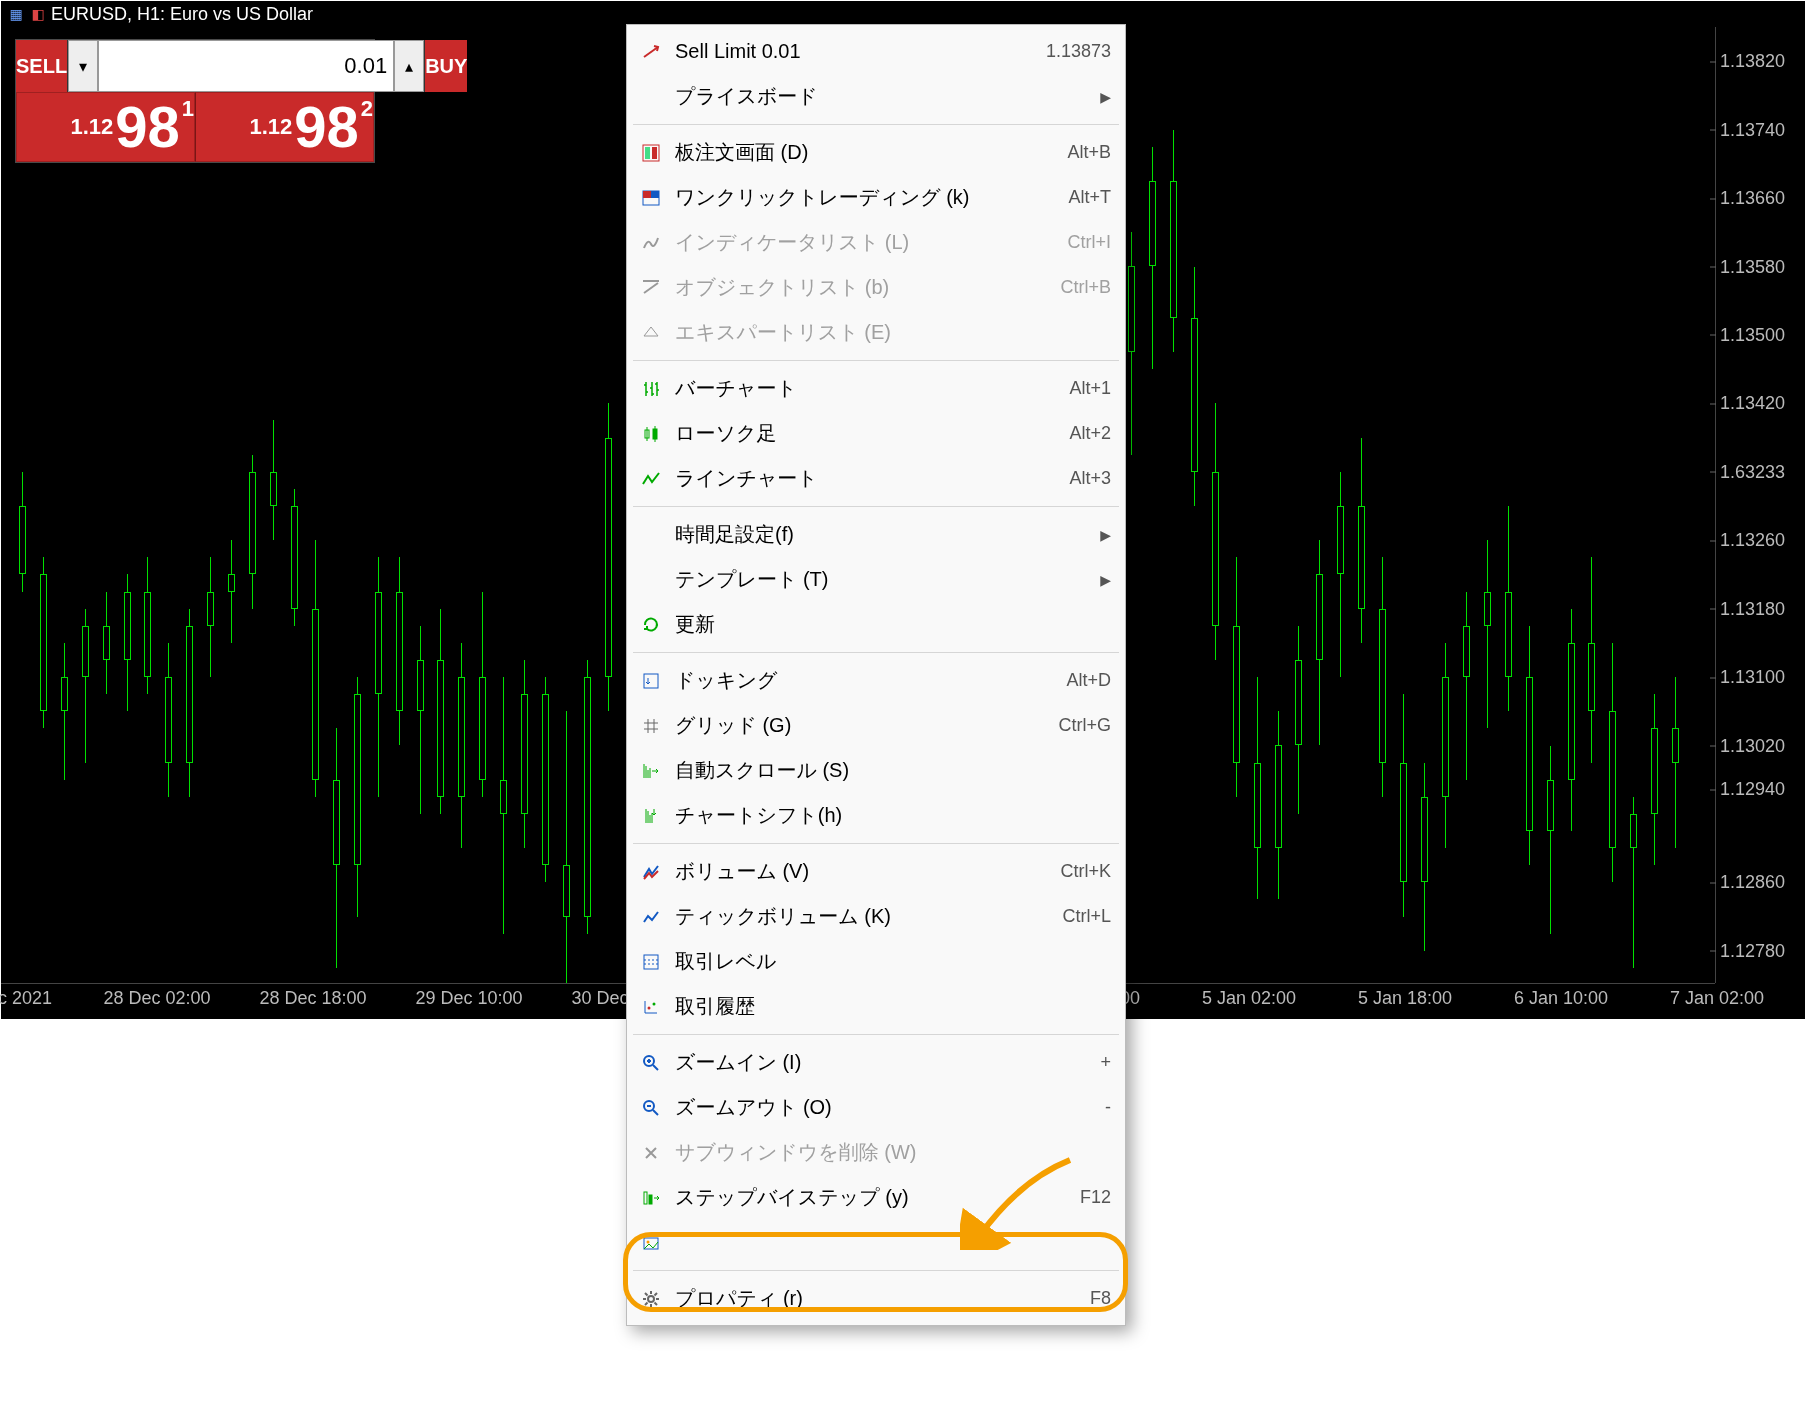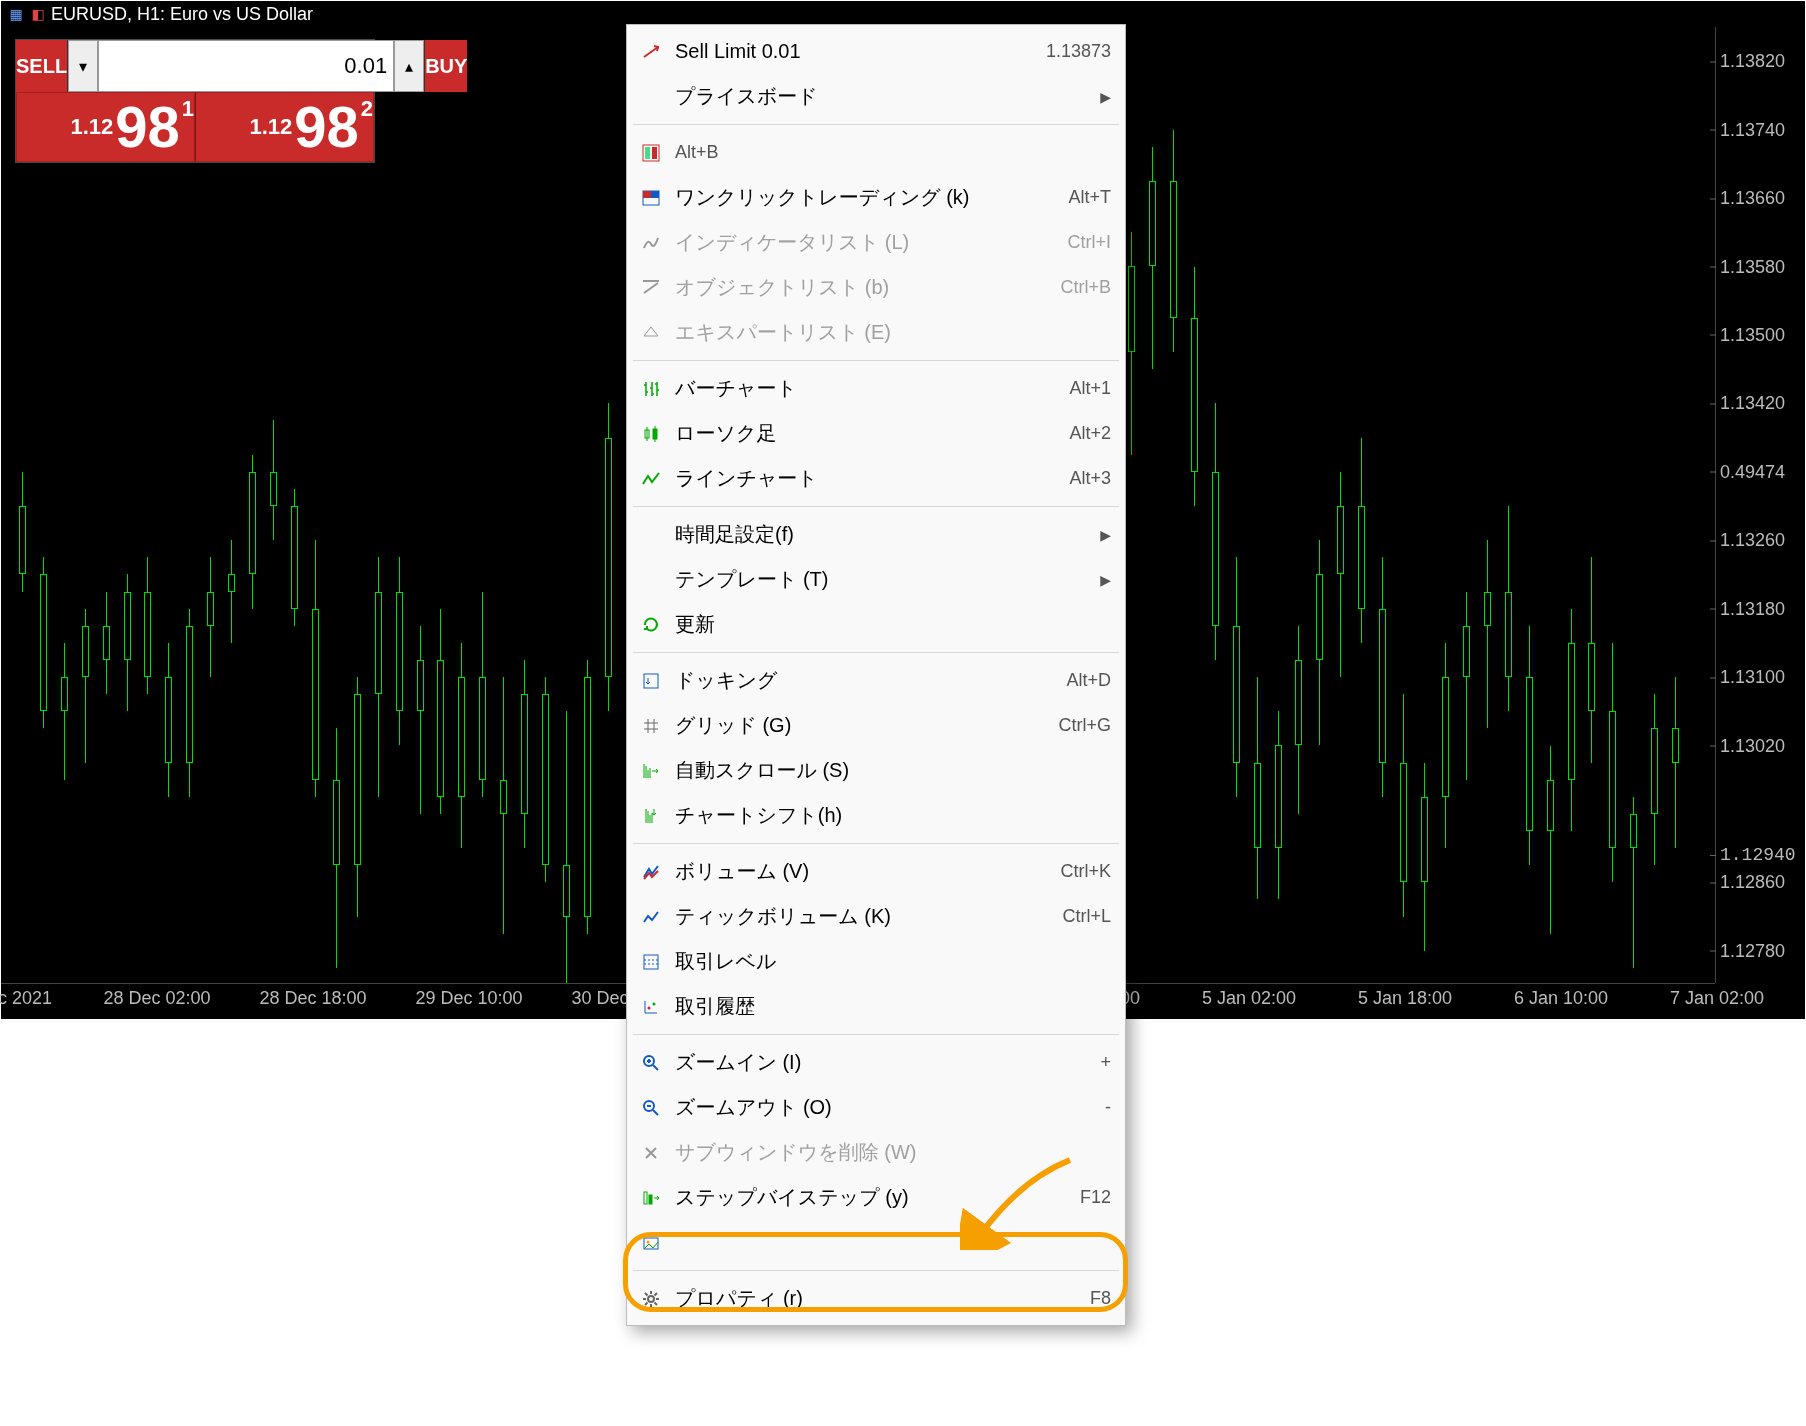--- a/index.html
+++ b/index.html
@@ -484,26 +484,26 @@
         <div class="cbody" style="top: 51.3214px; height: 34.2143px;"></div>
       </div>
     </div>
   <div class="price-axis" id="price-axis">
       <div class="ytick" style="top: 34.2143px;">1.13820</div>
       <div class="ytick" style="top: 102.643px;">1.13740</div>
       <div class="ytick" style="top: 171.071px;">1.13660</div>
       <div class="ytick" style="top: 239.5px;">1.13580</div>
       <div class="ytick" style="top: 307.929px;">1.13500</div>
       <div class="ytick" style="top: 376.357px;">1.13420</div>
-      <div class="ytick" style="top: 444.786px;">0.49474</div>
+      <div class="ytick" style="top: 444.786px;">1.63233</div>
       <div class="ytick" style="top: 513.214px;">1.13260</div>
       <div class="ytick" style="top: 581.643px;">1.13180</div>
       <div class="ytick" style="top: 650.071px;">1.13100</div>
       <div class="ytick" style="top: 718.5px;">1.13020</div>
-      <div class="ytick" style="top: 828px; font-family: Liberation Mono, monospace;">1.12940</div>
+      <div class="ytick" style="top: 762px;">1.12940</div>
       <div class="ytick" style="top: 855.357px;">1.12860</div>
       <div class="ytick" style="top: 923.786px;">1.12780</div>
     </div>
   <div class="time-axis" id="time-axis">
       <div class="xtick" style="left: 0px;">27 Dec 2021</div>
       <div class="xtick" style="left: 156px;">28 Dec 02:00</div>
       <div class="xtick" style="left: 312px;">28 Dec 18:00</div>
       <div class="xtick" style="left: 468px;">29 Dec 10:00</div>
       <div class="xtick" style="left: 624px;">30 Dec 02:00</div>
       <div class="xtick" style="left: 1092px;">4 Jan 10:00</div>
@@ -532,20 +532,21 @@
     </div>
     <div class="ctx-sep"></div>
     <div class="ctx-item">
       <span class="ctx-icon">
         <svg width="18" height="18" viewBox="0 0 18 18">
           <rect x="1" y="1" width="16" height="16" stroke="#c92a2a" fill="none"></rect>
           <rect x="3" y="3" width="5" height="12" fill="#4d8"></rect>
           <rect x="10" y="3" width="5" height="12" fill="#c92a2a"></rect>
         </svg>
       </span>
+      <span class="ctx-label">板注文画面 (D)</span>
       <span class="ctx-shortcut">Alt+B</span>
     </div>
     <div class="ctx-item">
       <span class="ctx-icon">
         <svg width="18" height="18" viewBox="0 0 18 18">
           <rect x="1" y="2" width="16" height="14" stroke="#1259c3" fill="none"></rect>
           <rect x="1" y="2" width="8" height="7" fill="#c92a2a"></rect>
           <rect x="9" y="2" width="8" height="7" fill="#1259c3"></rect>
         </svg>
       </span>

